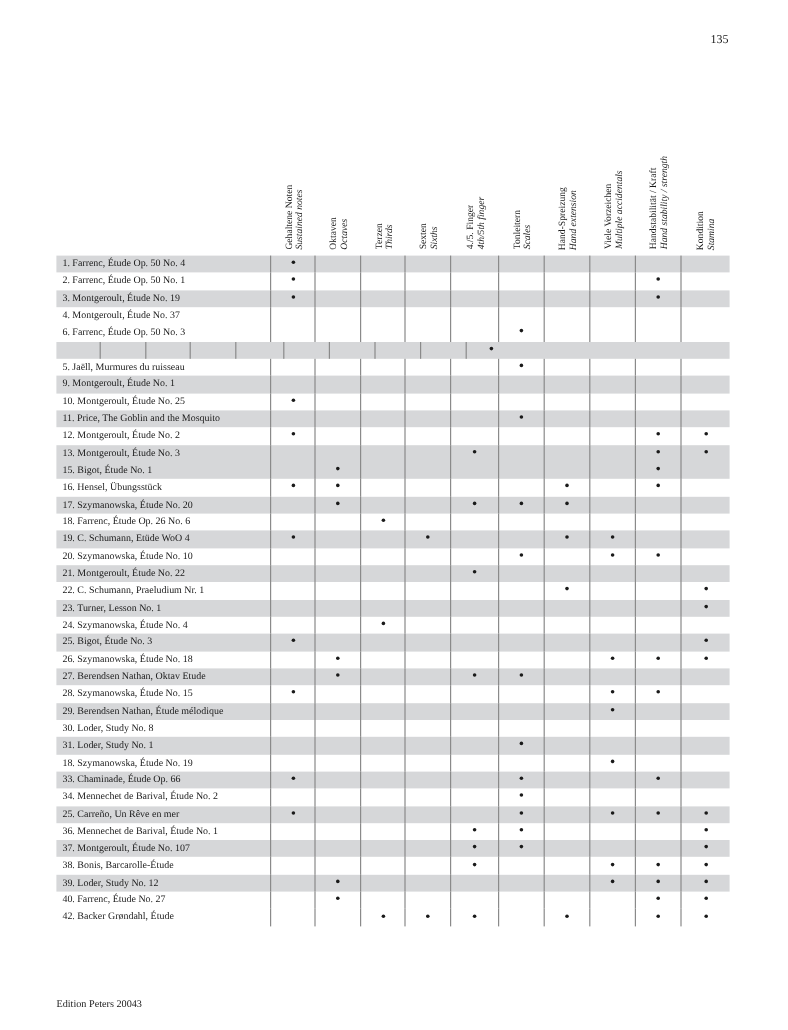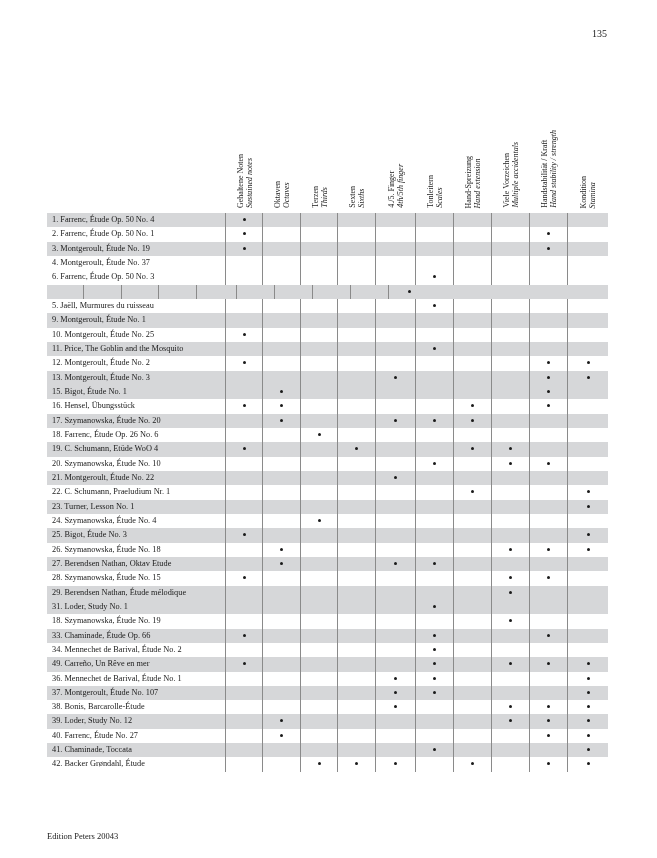--- a/index.html
+++ b/index.html
@@ -461,20 +461,33 @@
       <div class="mark-cell" style="width: 38px;"></div>
       <div class="mark-cell" style="width: 37px;"></div>
       <div class="mark-cell" style="width: 38px;"></div>
       <div class="mark-cell" style="width: 40px;"></div>
       <div class="mark-cell" style="width: 38px;"></div>
       <div class="mark-cell" style="width: 38px;"></div>
       <div class="mark-cell" style="width: 38px;"><span class="dot"></span></div>
       <div class="mark-cell" style="width: 38px;"></div>
       <div class="mark-cell" style="width: 40px;"></div>
     </div>
+    <div class="row">
+      <div class="name-cell">30. Loder, Study No. 8</div>
+      <div class="mark-cell" style="width: 37px;"></div>
+      <div class="mark-cell" style="width: 38px;"></div>
+      <div class="mark-cell" style="width: 37px;"></div>
+      <div class="mark-cell" style="width: 38px;"></div>
+      <div class="mark-cell" style="width: 40px;"></div>
+      <div class="mark-cell" style="width: 38px;"></div>
+      <div class="mark-cell" style="width: 38px;"></div>
+      <div class="mark-cell" style="width: 38px;"></div>
+      <div class="mark-cell" style="width: 38px;"></div>
+      <div class="mark-cell" style="width: 40px;"></div>
+    </div>
     <div class="row shaded">
       <div class="name-cell">31. Loder, Study No. 1</div>
       <div class="mark-cell" style="width: 37px;"></div>
       <div class="mark-cell" style="width: 38px;"></div>
       <div class="mark-cell" style="width: 37px;"></div>
       <div class="mark-cell" style="width: 38px;"></div>
       <div class="mark-cell" style="width: 40px;"></div>
       <div class="mark-cell" style="width: 38px;"><span class="dot"></span></div>
       <div class="mark-cell" style="width: 38px;"></div>
       <div class="mark-cell" style="width: 38px;"></div>
@@ -514,21 +527,21 @@
       <div class="mark-cell" style="width: 37px;"></div>
       <div class="mark-cell" style="width: 38px;"></div>
       <div class="mark-cell" style="width: 40px;"></div>
       <div class="mark-cell" style="width: 38px;"><span class="dot"></span></div>
       <div class="mark-cell" style="width: 38px;"></div>
       <div class="mark-cell" style="width: 38px;"></div>
       <div class="mark-cell" style="width: 38px;"></div>
       <div class="mark-cell" style="width: 40px;"></div>
     </div>
     <div class="row shaded">
-      <div class="name-cell">49. Carreño, Un Rêve en mer</div>
+      <div class="name-cell">25. Carreño, Un Rêve en mer</div>
       <div class="mark-cell" style="width: 37px;"><span class="dot"></span></div>
       <div class="mark-cell" style="width: 38px;"></div>
       <div class="mark-cell" style="width: 37px;"></div>
       <div class="mark-cell" style="width: 38px;"></div>
       <div class="mark-cell" style="width: 40px;"></div>
       <div class="mark-cell" style="width: 38px;"><span class="dot"></span></div>
       <div class="mark-cell" style="width: 38px;"></div>
       <div class="mark-cell" style="width: 38px;"><span class="dot"></span></div>
       <div class="mark-cell" style="width: 38px;"><span class="dot"></span></div>
       <div class="mark-cell" style="width: 40px;"><span class="dot"></span></div>
@@ -589,33 +602,20 @@
       <div class="name-cell">40. Farrenc, Étude No. 27</div>
       <div class="mark-cell" style="width: 37px;"></div>
       <div class="mark-cell" style="width: 38px;"><span class="dot"></span></div>
       <div class="mark-cell" style="width: 37px;"></div>
       <div class="mark-cell" style="width: 38px;"></div>
       <div class="mark-cell" style="width: 40px;"></div>
       <div class="mark-cell" style="width: 38px;"></div>
       <div class="mark-cell" style="width: 38px;"></div>
       <div class="mark-cell" style="width: 38px;"></div>
       <div class="mark-cell" style="width: 38px;"><span class="dot"></span></div>
-      <div class="mark-cell" style="width: 40px;"><span class="dot"></span></div>
-    </div>
-    <div class="row shaded">
-      <div class="name-cell">41. Chaminade, Toccata</div>
-      <div class="mark-cell" style="width: 37px;"></div>
-      <div class="mark-cell" style="width: 38px;"></div>
-      <div class="mark-cell" style="width: 37px;"></div>
-      <div class="mark-cell" style="width: 38px;"></div>
-      <div class="mark-cell" style="width: 40px;"></div>
-      <div class="mark-cell" style="width: 38px;"><span class="dot"></span></div>
-      <div class="mark-cell" style="width: 38px;"></div>
-      <div class="mark-cell" style="width: 38px;"></div>
-      <div class="mark-cell" style="width: 38px;"></div>
       <div class="mark-cell" style="width: 40px;"><span class="dot"></span></div>
     </div>
     <div class="row">
       <div class="name-cell">42. Backer Grøndahl, Étude</div>
       <div class="mark-cell" style="width: 37px;"></div>
       <div class="mark-cell" style="width: 38px;"></div>
       <div class="mark-cell" style="width: 37px;"><span class="dot"></span></div>
       <div class="mark-cell" style="width: 38px;"><span class="dot"></span></div>
       <div class="mark-cell" style="width: 40px;"><span class="dot"></span></div>
       <div class="mark-cell" style="width: 38px;"></div>

